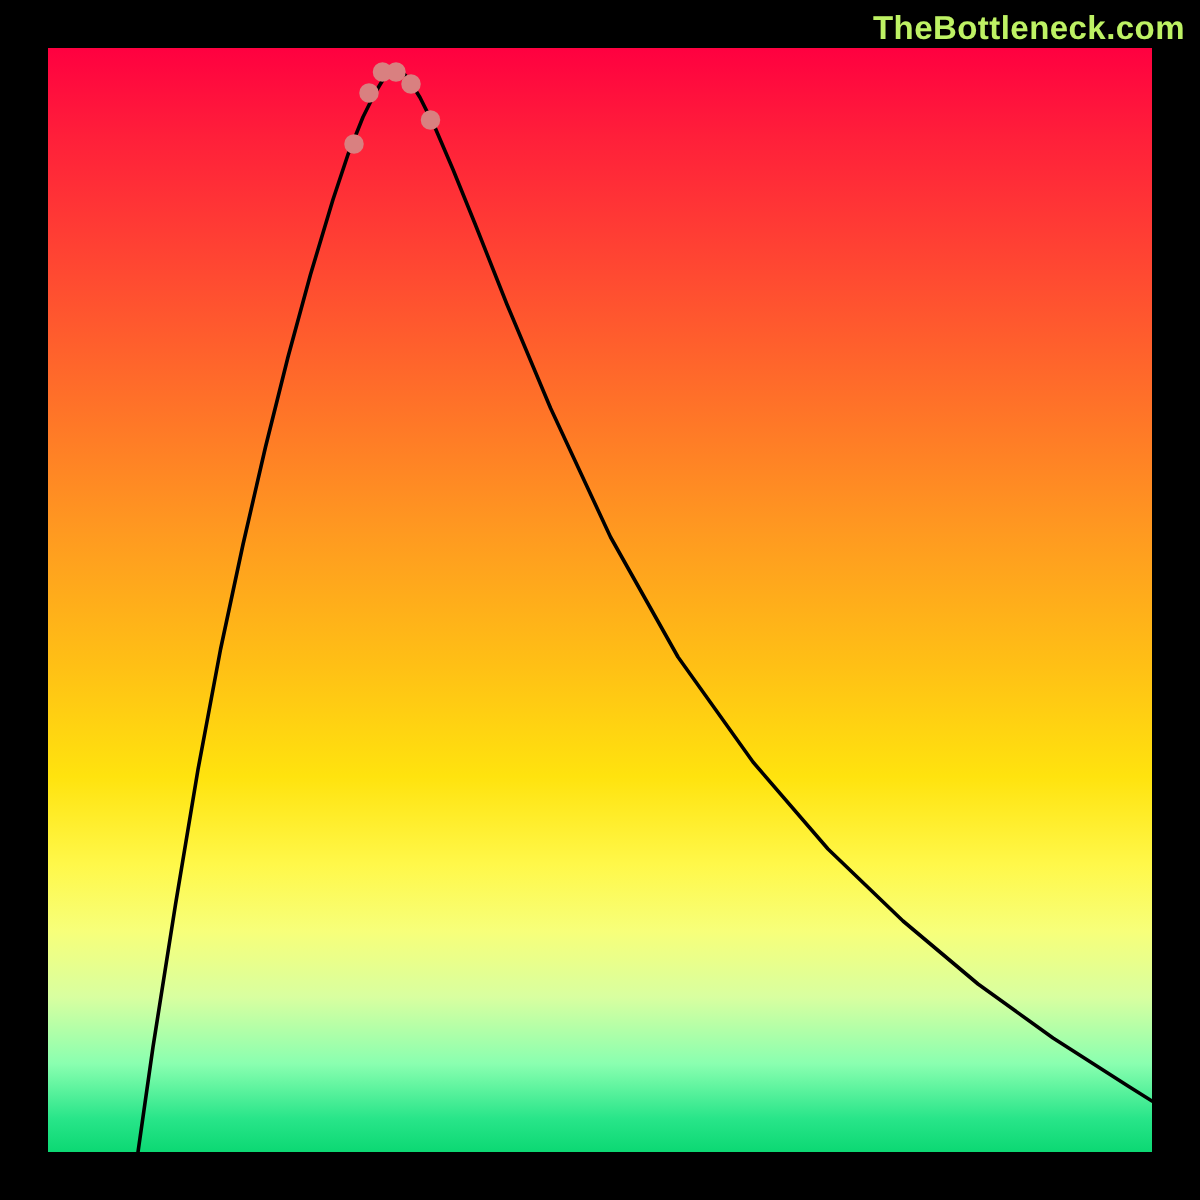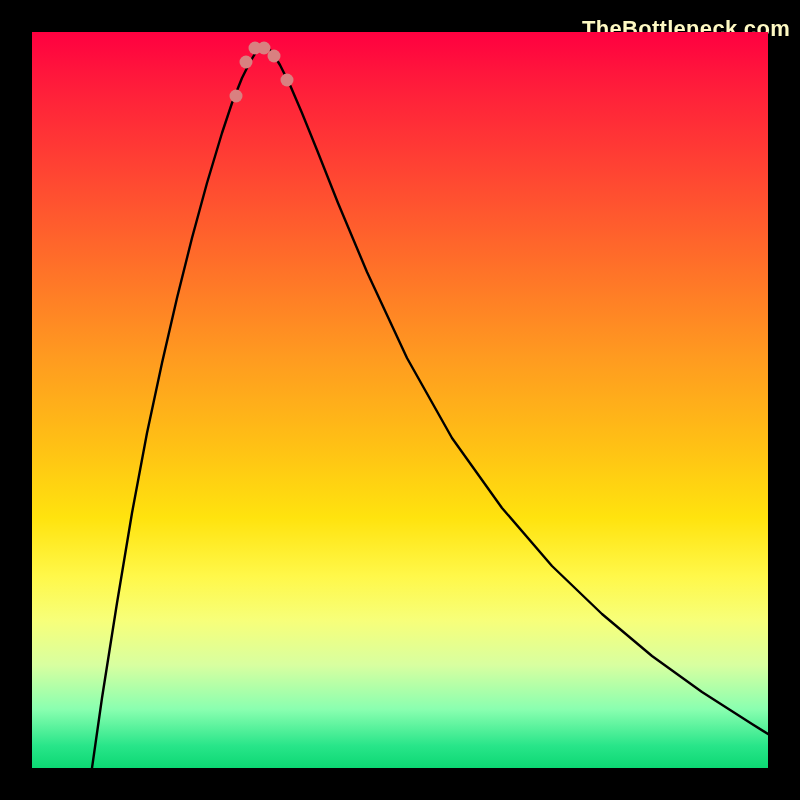--- a/index.html
+++ b/index.html
@@ -28,23 +28,23 @@
       #fff84a 74%,
       #f7ff7a 80%,
       #d8ffa0 86%,
       #8affb0 92%,
       #28e589 97%,
       #0cd873 100%
     );
   }
   .attr {
     position: absolute;
-    top: 16px;
+    top: 6px;
     right: 10px;
-    color: #fef9c3;
+    color: #bef264;
     font-size: 22px;
     font-weight: 600;
     letter-spacing: 0.3px;
   }
   svg {
     position: absolute;
     left: 0;
     top: 0;
   }
 </style>

